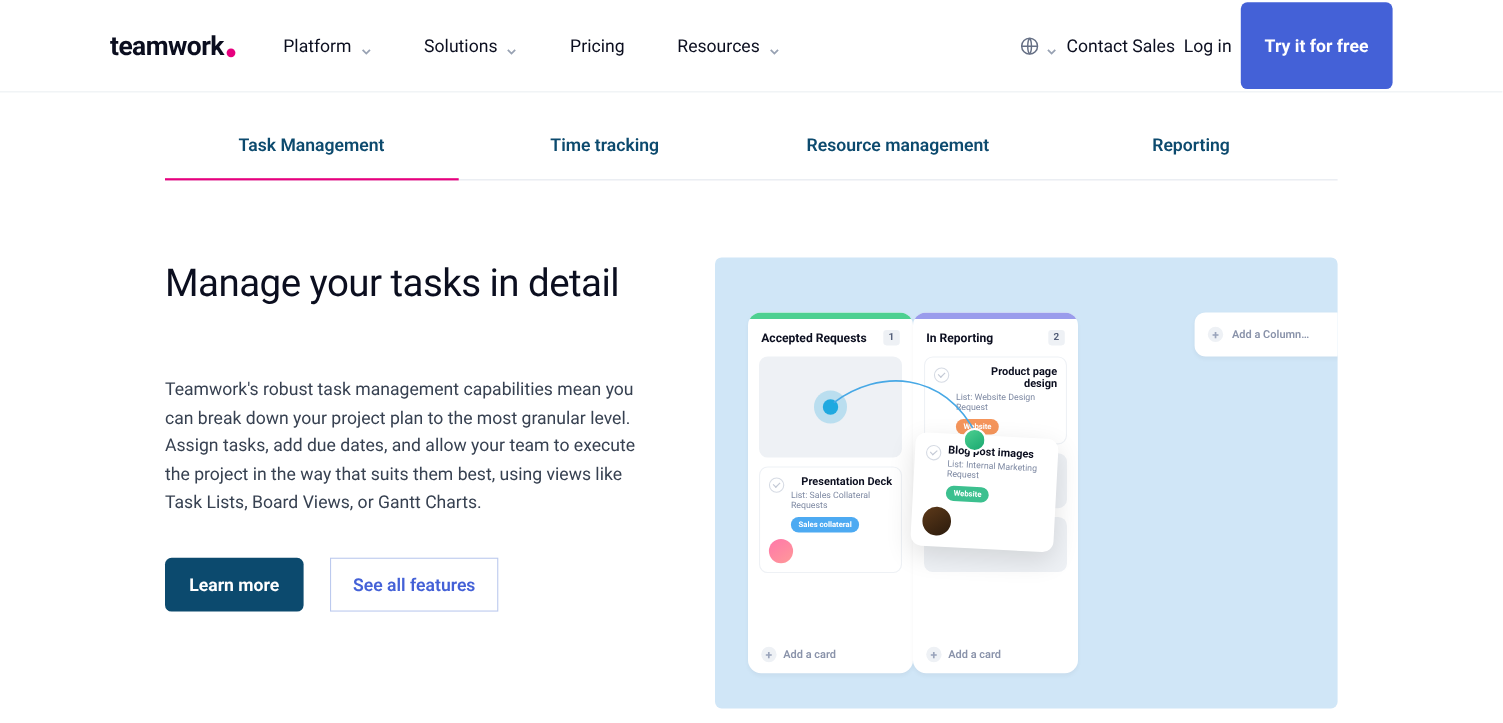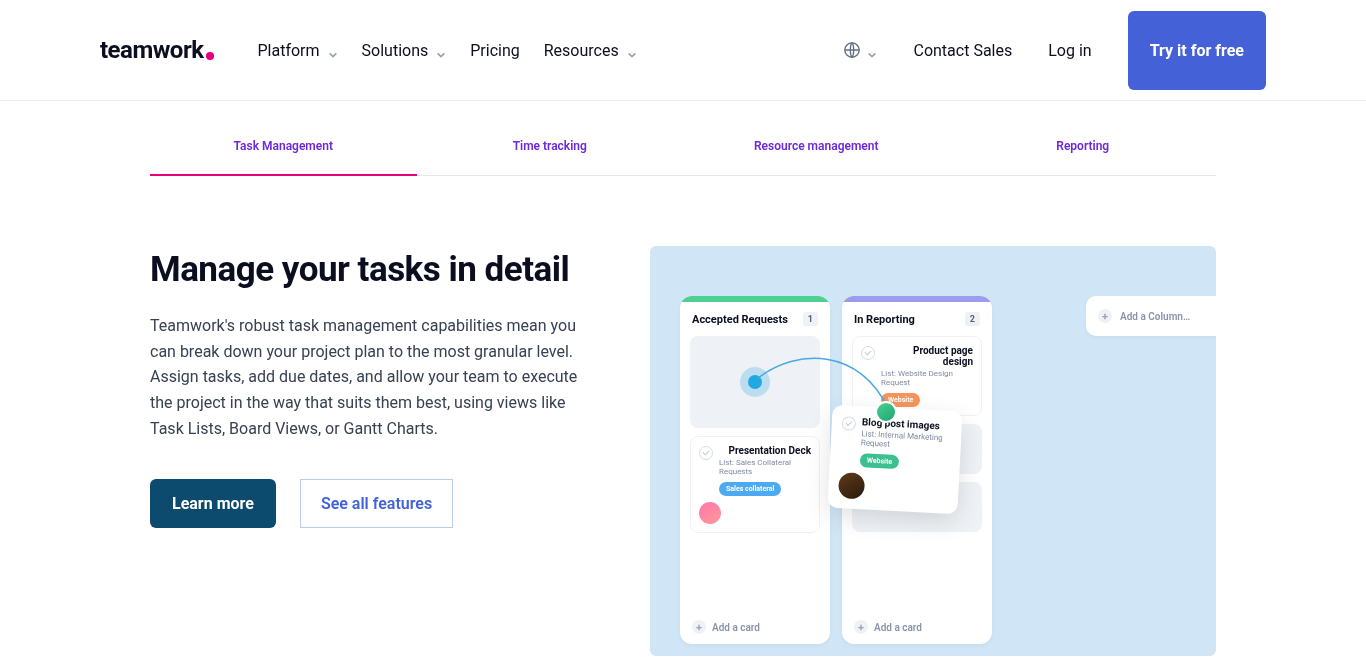--- a/index.html
+++ b/index.html
@@ -1,50 +1,50 @@
 <!DOCTYPE html>
 <html><head>
 <meta charset="utf-8">
 <style>
   * { box-sizing: border-box; margin: 0; padding: 0; }
   body { font-family: -apple-system, BlinkMacSystemFont, "Segoe UI", Roboto, Helvetica, Arial, sans-serif; color: #0b0e1f; width: 1366px; background:#fff;}
   
   
-  .header { display:flex; align-items:center; padding: 0 100px; height:101px; border-bottom:1px solid #eceff3;}
+  .header { display:flex; align-items:center; padding: 0 100px; height:84px; border-bottom:1px solid #eceff3;}
   .logo { font-size:24px; font-weight:700; letter-spacing:-0.5px; display:flex; align-items:flex-end;}
   .logo-dot { width:8px; height:8px; border-radius:50%; background:#e6007e; margin-left:2px; margin-bottom:4px;}
-  .nav-primary { display:flex; gap:24px; margin-left:44px;}
+  .nav-primary { display:flex; gap:48px; margin-left:44px;}
   .nav-item { display:flex; align-items:center; gap:8px; font-size:16px; color:#0b0e1f; cursor:pointer;}
   .chev { width:10px; height:10px; }
   .chev svg { width:100%; height:100%; stroke:#98a2b3; stroke-width:2; fill:none;}
   .spacer { flex:1;}
-  .nav-secondary { display:flex; align-items:center; gap:36px;}
+  .nav-secondary { display:flex; align-items:center; gap:8px;}
   .lang-switch { display:flex; align-items:center; gap:6px; color:#667085; cursor:pointer;}
   .globe-icon { width:18px; height:18px; }
   .globe-icon svg { width:100%; height:100%; stroke:#667085; fill:none; stroke-width:1.5;}
   .nav-link { font-size:16px; color:#0b0e1f; cursor:pointer;}
   .btn-primary { background:#4461d7; color:#fff; font-weight:700; font-size:16px; padding:30px 22px; border-radius:6px; cursor:pointer;}
 
   
   .tabs-wrap { padding: 0 150px; }
   .tabs { display:flex; border-bottom:1px solid #e3e7ee; margin-top:20px;}
-  .tab { flex:1; text-align:center; padding:18px 0 22px; font-size:12px; font-weight:600; color:#6d28d9; cursor:pointer; position:relative;}
+  .tab { flex:1; text-align:center; padding:18px 0 22px; font-size:16px; font-weight:600; color:#0c4a6e; cursor:pointer; position:relative;}
   .tab.active::after { content:""; position:absolute; bottom:-1px; left:0; right:0; height:2px; background:#e6007e;}
 
   
   .content { display:flex; padding: 70px 150px 30px; gap:60px;}
   .content-left { flex:0 0 440px;}
-  .heading { font-size:35px; font-weight:700; line-height:1.35; margin-bottom:20px; letter-spacing:-0.5px;}
+  .heading { font-size:35px; font-weight:400; line-height:1.35; margin-bottom:60px; letter-spacing:-0.5px;}
   .body-text { font-size:16px; line-height:1.6; color:#374151; margin-bottom:38px;}
   .button-row { display:flex; gap:24px;}
   .btn-learn { background:#0c4a6e; color:#fff; font-weight:700; font-size:16px; padding:15px 22px; border-radius:6px; cursor:pointer;}
   .btn-outline { background:#fff; color:#4461d7; font-weight:600; font-size:16px; padding:14px 20px; border:1px solid #bccaee; border-radius:0; cursor:pointer;}
 
   
-  .content-right { flex:1; position:relative; background:#d0e6f7; border-radius:6px; min-height:410px; padding:50px 30px 12px; display:flex; gap:12px; overflow:hidden;}
+  .content-right { flex:1; position:relative; background:#d0e6f7; border-radius:6px; min-height:410px; padding:50px 30px 32px; display:flex; overflow:hidden;}
   .board-col { background:#fff; border-radius:12px; flex:0 0 150px; display:flex; flex-direction:column; box-shadow:0 2px 4px rgba(0,0,0,0.04); overflow:hidden;}
   .col-accent { height:6px;}
   .accent-green { background:#4dd091;}
   .accent-purple { background:#9a9cec;}
   .col-header { display:flex; align-items:center; justify-content:space-between; padding:10px 12px;}
   .col-title { font-size:11px; font-weight:700; color:#0b0e1f;}
   .col-badge { background:#eef1f5; color:#55607a; font-size:9px; font-weight:700; padding:2px 5px; border-radius:3px;}
   .ghost-box { margin:0 10px 8px; height:92px; background:#eef1f5; border-radius:8px; display:flex; align-items:center; justify-content:center; position:relative;}
   .pulse { width:14px; height:14px; border-radius:50%; background:#1fa9e0; box-shadow:0 0 0 8px rgba(31,169,224,0.25);}
   .card { margin:0 10px 8px; border:1px solid #eef1f5; border-radius:8px; padding:8px;}

